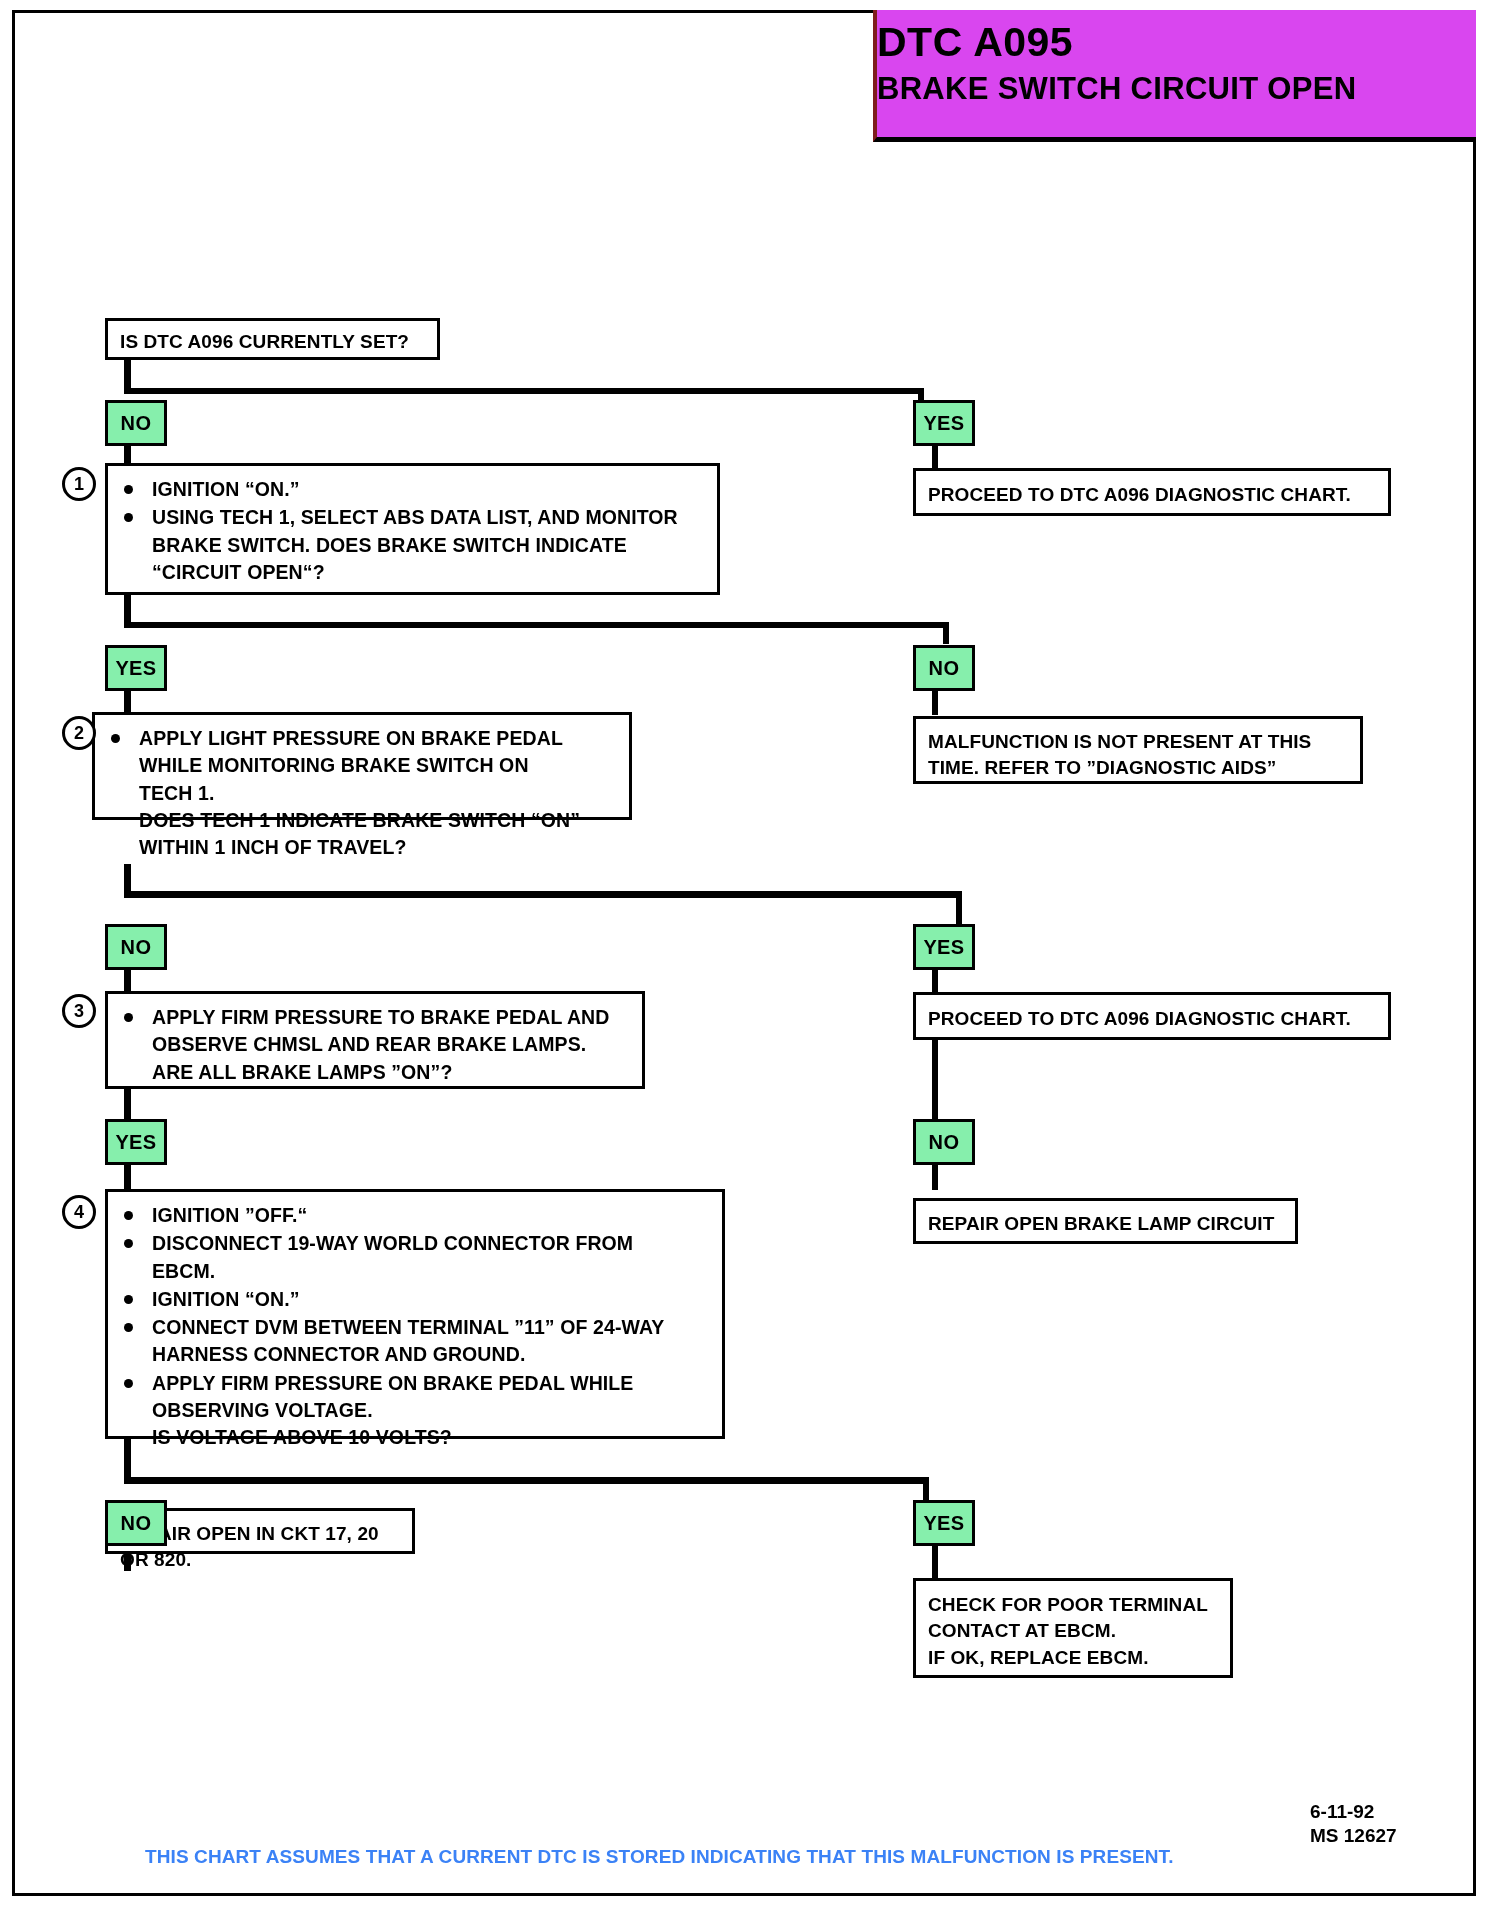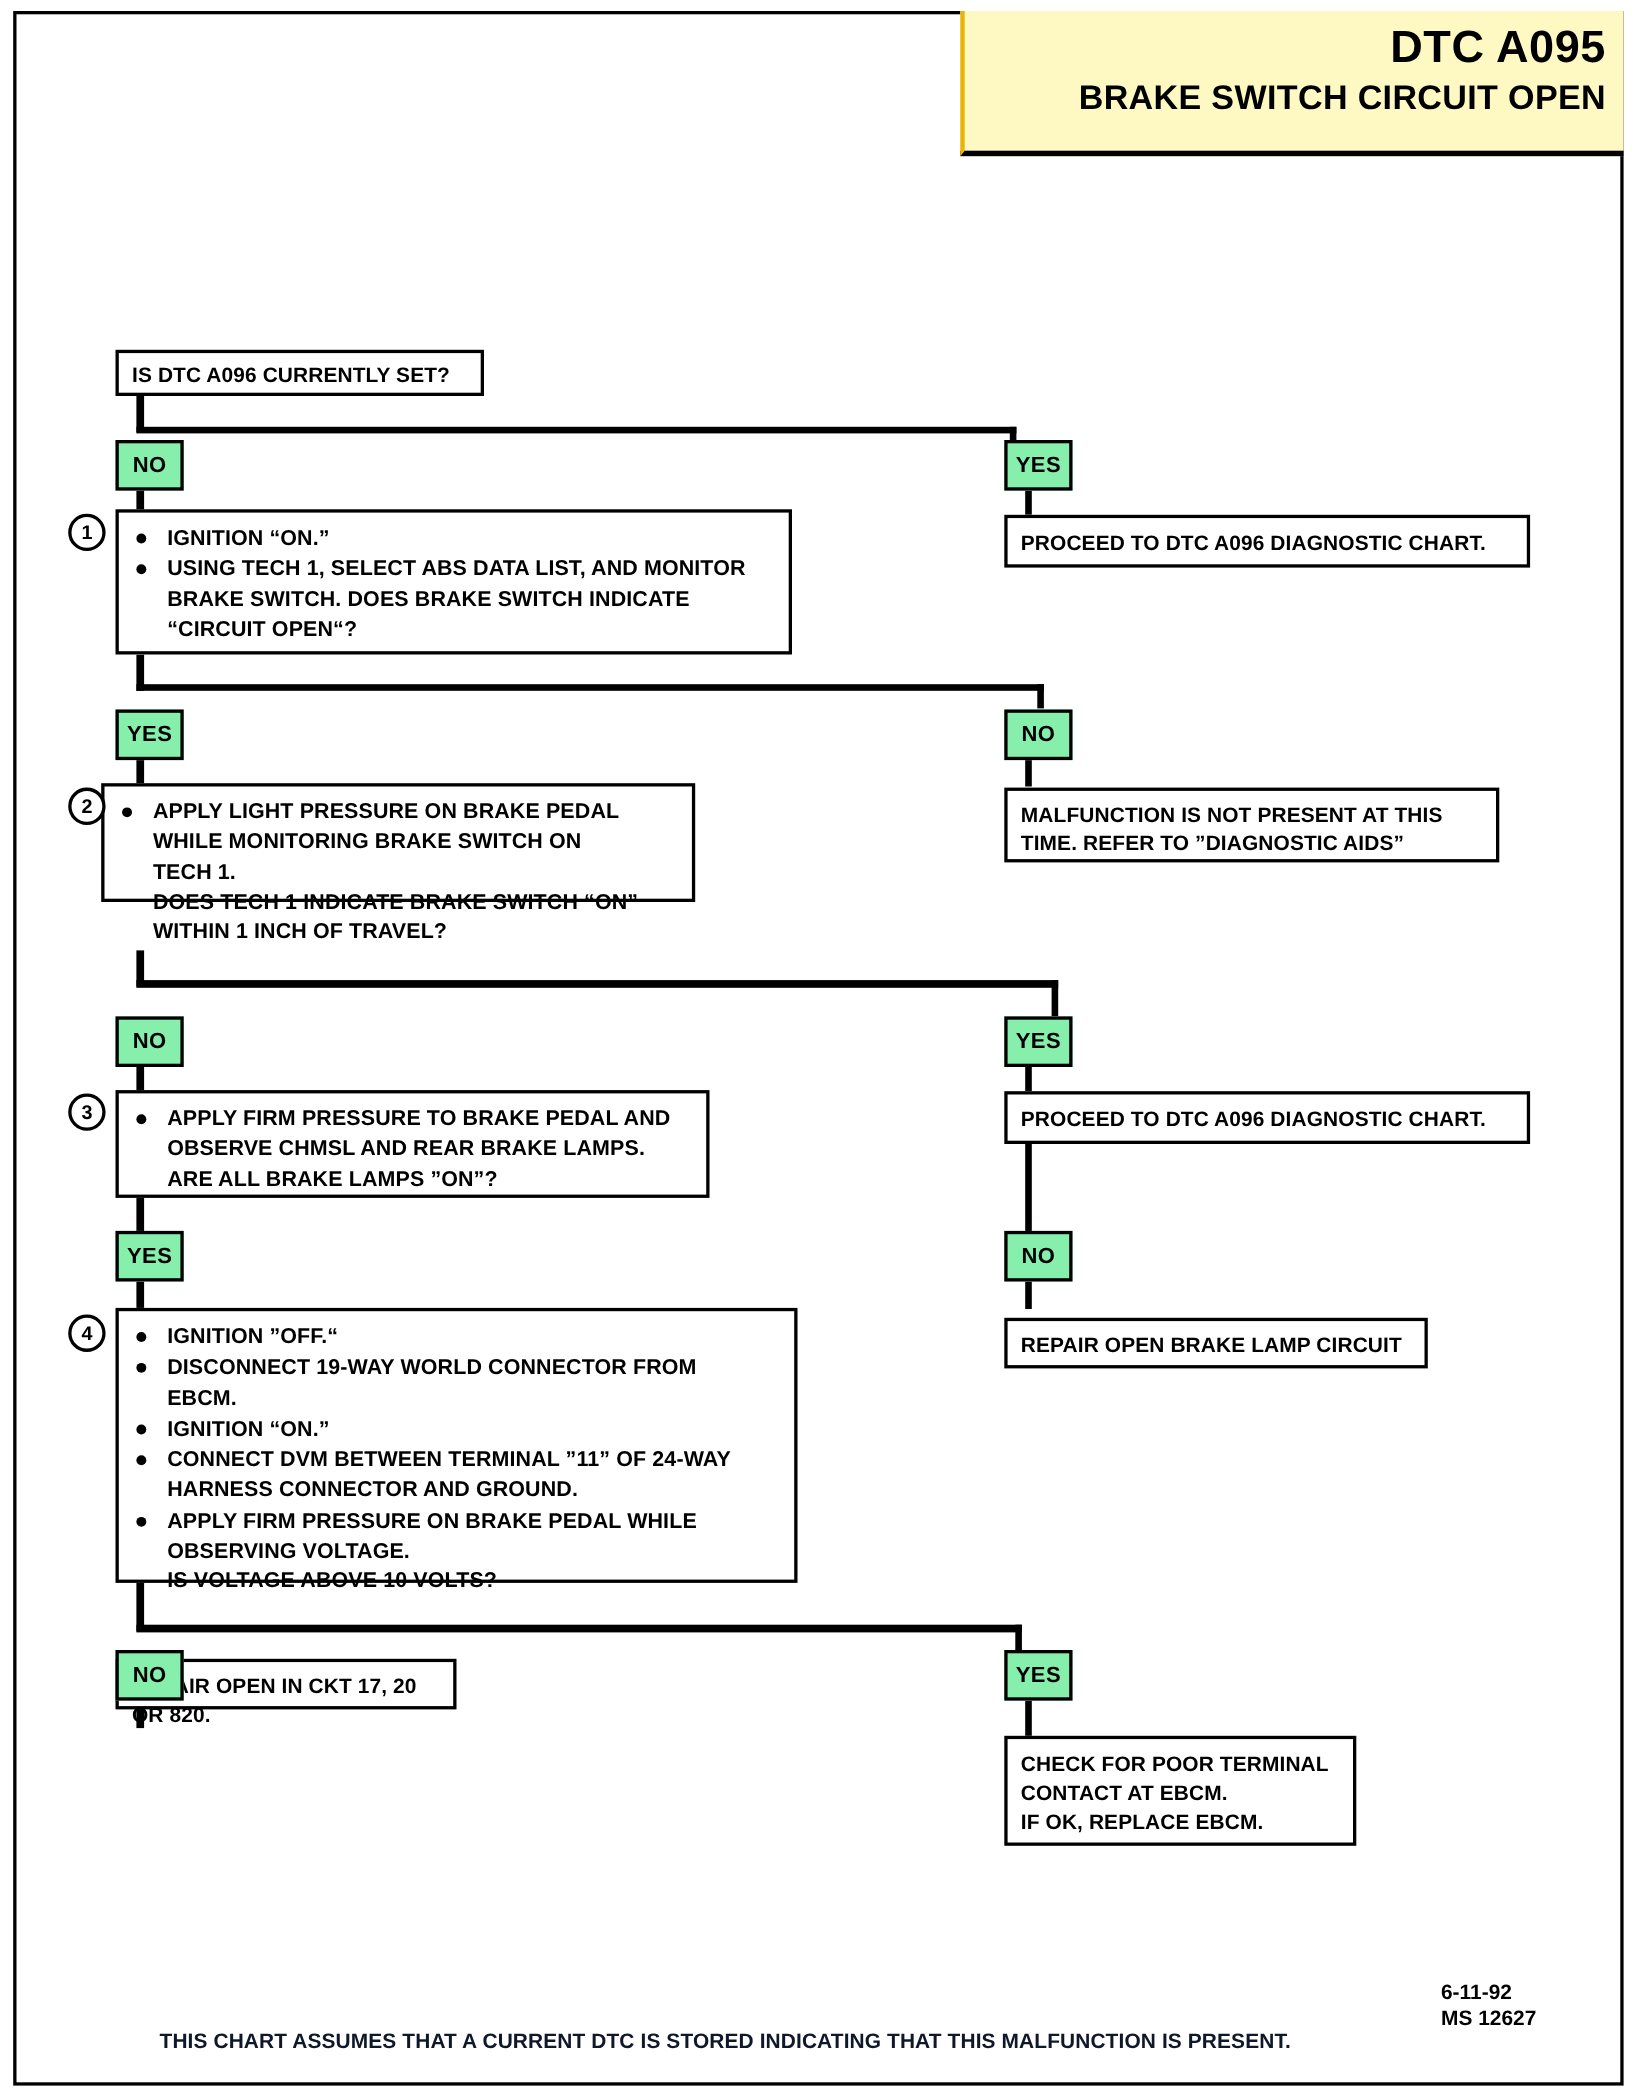--- a/index.html
+++ b/index.html
@@ -26,25 +26,25 @@
     left: 12px; top: 10px;
     width: 1464px; height: 1886px;
     border: 3px solid #000;
   }
 
   
   #title-block {
     position: absolute;
     left: 873px; top: 10px;
     width: 603px; height: 132px;
-    border-left: 4px solid #eab308;
+    border-left: 4px solid #7f1d1d;
     border-bottom: 5px solid #000;
-    background: #fef9c3;
+    background: #d946ef;
     padding: 10px 16px 0 0;
-    text-align: right;
+    text-align: left;
   }
   #title-main {
     font-size: 41px;
     font-weight: bold;
     letter-spacing: 0.5px;
     line-height: 1.1;
     color: #000;
   }
   #title-sub {
     font-size: 31px;
@@ -133,21 +133,21 @@
   .ln { position: absolute; background: #000; z-index: 2; }
 
   
   #footer-note {
     position: absolute;
     left: 145px; top: 1846px;
     width: 1100px;
     font-size: 19px;
     font-weight: bold;
     letter-spacing: 0.1px;
-    color: #0f172a;
+    color: #3b82f6;
   }
   #footer-code {
     position: absolute;
     left: 1310px; top: 1800px;
     width: 150px;
     text-align: left;
     font-size: 19px;
     font-weight: bold;
     line-height: 1.28;
     color: #000;

